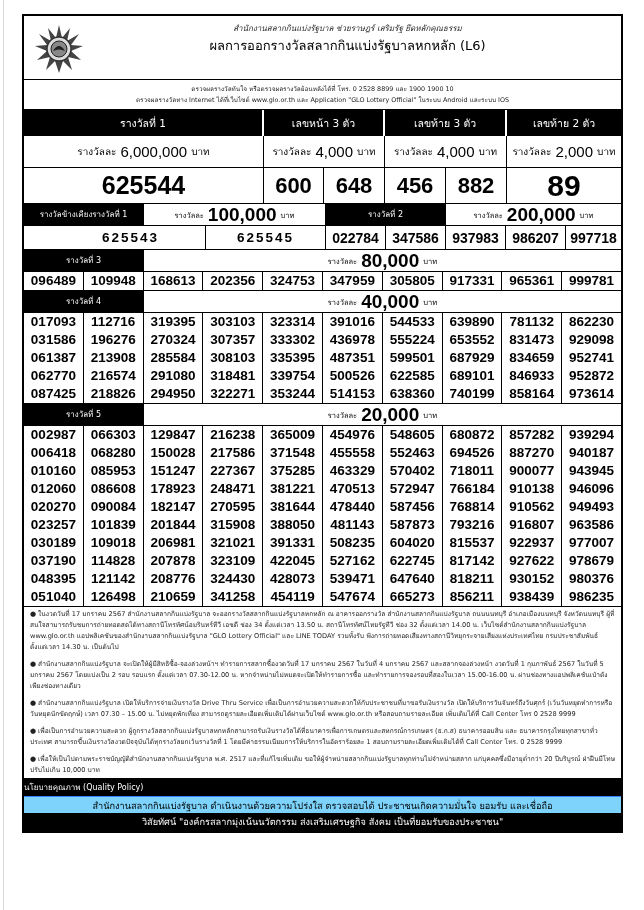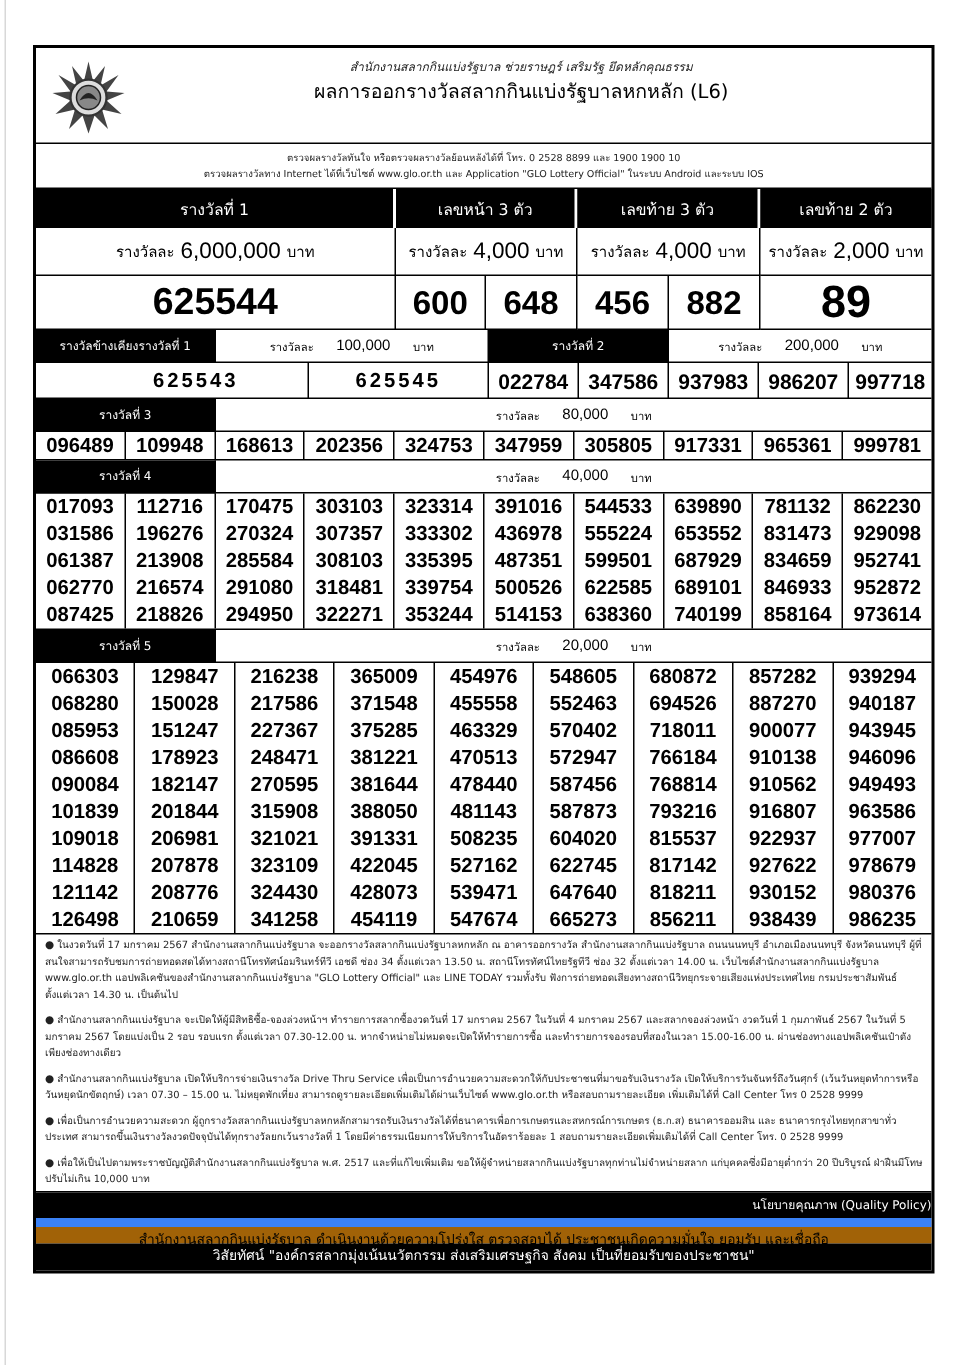--- a/index.html
+++ b/index.html
@@ -1,19 +1,19 @@
 <!DOCTYPE html>
 <html><head>
 <meta charset="utf-8">
 <style>
   * { box-sizing: border-box; margin: 0; padding: 0; }
   html, body { width: 644px; height: 910px; background: #ffffff; overflow: hidden; }
   body { font-family: "DejaVu Sans", sans-serif; color: #000; position: relative; }
   .page-edge { position: absolute; left: 3px; top: 0; width: 1px; height: 910px; background: #d8d8d8; }
-  .doc { position: absolute; left: 22px; top: 30px; width: 601px; border: 2px solid #000; background: #fff; }
+  .doc { position: absolute; left: 22px; top: 14px; width: 601px; border: 2px solid #000; background: #fff; }
 
   
   .hdr { position: relative; height: 64px; border-bottom: 1px solid #000; }
   .logo { position: absolute; left: 10px; top: 8px; width: 50px; height: 50px; }
   .hdr-text { position: absolute; left: 70px; right: 20px; top: 6px; text-align: center; }
   .hdr-org { font-size: 8px; font-style: italic; color: #222; height: 14px; line-height: 14px; }
   .hdr-title { font-size: 13px; line-height: 20px; }
   .hdr-date { font-size: 13px; line-height: 20px; }
   .contact { height: 30px; text-align: center; font-size: 6.4px; color: #222; line-height: 11px; padding-top: 4px; border-bottom: 1px solid #000; }
 
@@ -25,33 +25,33 @@
   .blk-sep { border-right: 2px solid #fff; }
   .num-xl { font-family: "Liberation Sans", sans-serif; font-weight: bold; font-size: 27px; }
   .num-l { font-family: "Liberation Sans", sans-serif; font-weight: bold; font-size: 22px; }
   .num-m { font-family: "Liberation Sans", sans-serif; font-weight: bold; font-size: 14px; }
   .num-s { font-family: "Liberation Sans", sans-serif; font-weight: bold; font-size: 13.5px; letter-spacing: 2px; }
   .lbl-m { font-size: 10.5px; }
   .lbl-s { font-size: 8px; }
   .amt { font-size: 10px; }
   .amt b { font-family: "Liberation Sans", sans-serif; font-weight: normal; font-size: 15px; margin: 0 4px; }
   .amt-s { font-size: 7.5px; }
-  .amt-s b { font-family: "Liberation Sans", sans-serif; font-weight: normal; font-size: 10px; margin: 0 15px; }
+  .amt-s b { font-family: "Liberation Sans", sans-serif; font-weight: bold; font-size: 19px; margin: 0 4px; }
 
   .grid10 { display: flex; width: 100%; border-bottom: 1px solid #000; }
   .gcol { flex: 1; border-right: 1px solid #000; text-align: center; font-family: "Liberation Sans", sans-serif; font-weight: bold; font-size: 13.5px; }
   .gcol:last-child { border-right: none; }
   .gcol div { height: 18px; line-height: 18px; }
 
   
   .notes { padding: 2px 6px 0 6px; border-bottom: 1px solid #000; }
   .note { font-size: 6.6px; line-height: 11px; color: #222; margin-bottom: 6px; }
   .note .bullet { font-size: 7px; margin-right: 2px; }
-  .qp { background: #000; color: #fff; text-align: right; font-size: 8px; height: 17px; line-height: 17px; }
-  .qp-text { background: #a16207; color: #000; text-align: center; font-size: 9.2px; height: 17px; line-height: 17px; border-top: 6px solid #3b82f6; }
+  .qp { background: #000; color: #fff; text-align: left; font-size: 8px; height: 17px; line-height: 17px; }
+  .qp-text { background: #7dd3fc; color: #000; text-align: center; font-size: 9.2px; height: 17px; line-height: 17px; border-top: 1px solid #3b82f6; }
   .vision { background: #000; color: #fff; text-align: center; font-size: 9.2px; height: 18px; line-height: 18px; }
 </style>
 </head>
 <body>
 
 <div class="page-edge"></div>
 
 <div class="doc">
 
   <div class="hdr">
@@ -196,21 +196,21 @@
         <div>087425</div>
       </div>
       <div class="gcol">
         <div>112716</div>
         <div>196276</div>
         <div>213908</div>
         <div>216574</div>
         <div>218826</div>
       </div>
       <div class="gcol">
-        <div>170475</div>
+        <div>319395</div>
         <div>270324</div>
         <div>285584</div>
         <div>291080</div>
         <div>294950</div>
       </div>
       <div class="gcol">
         <div>303103</div>
         <div>307357</div>
         <div>308103</div>
         <div>318481</div>
@@ -262,20 +262,32 @@
 
   <div class="row" style="height:22px;">
     <div class="cell blk lbl-s" style="width:120px;">รางวัลที่  5</div>
     <div class="cell amt-s" style="flex:1;">
       <span>รางวัลละ</span>
         <b>20,000</b>
         <span>บาท</span>
     </div>
   </div>
   <div class="grid10" id="fifth-grid">
+      <div class="gcol">
+        <div>002987</div>
+        <div>006418</div>
+        <div>010160</div>
+        <div>012060</div>
+        <div>020270</div>
+        <div>023257</div>
+        <div>030189</div>
+        <div>037190</div>
+        <div>048395</div>
+        <div>051040</div>
+      </div>
       <div class="gcol">
         <div>066303</div>
         <div>068280</div>
         <div>085953</div>
         <div>086608</div>
         <div>090084</div>
         <div>101839</div>
         <div>109018</div>
         <div>114828</div>
         <div>121142</div>

